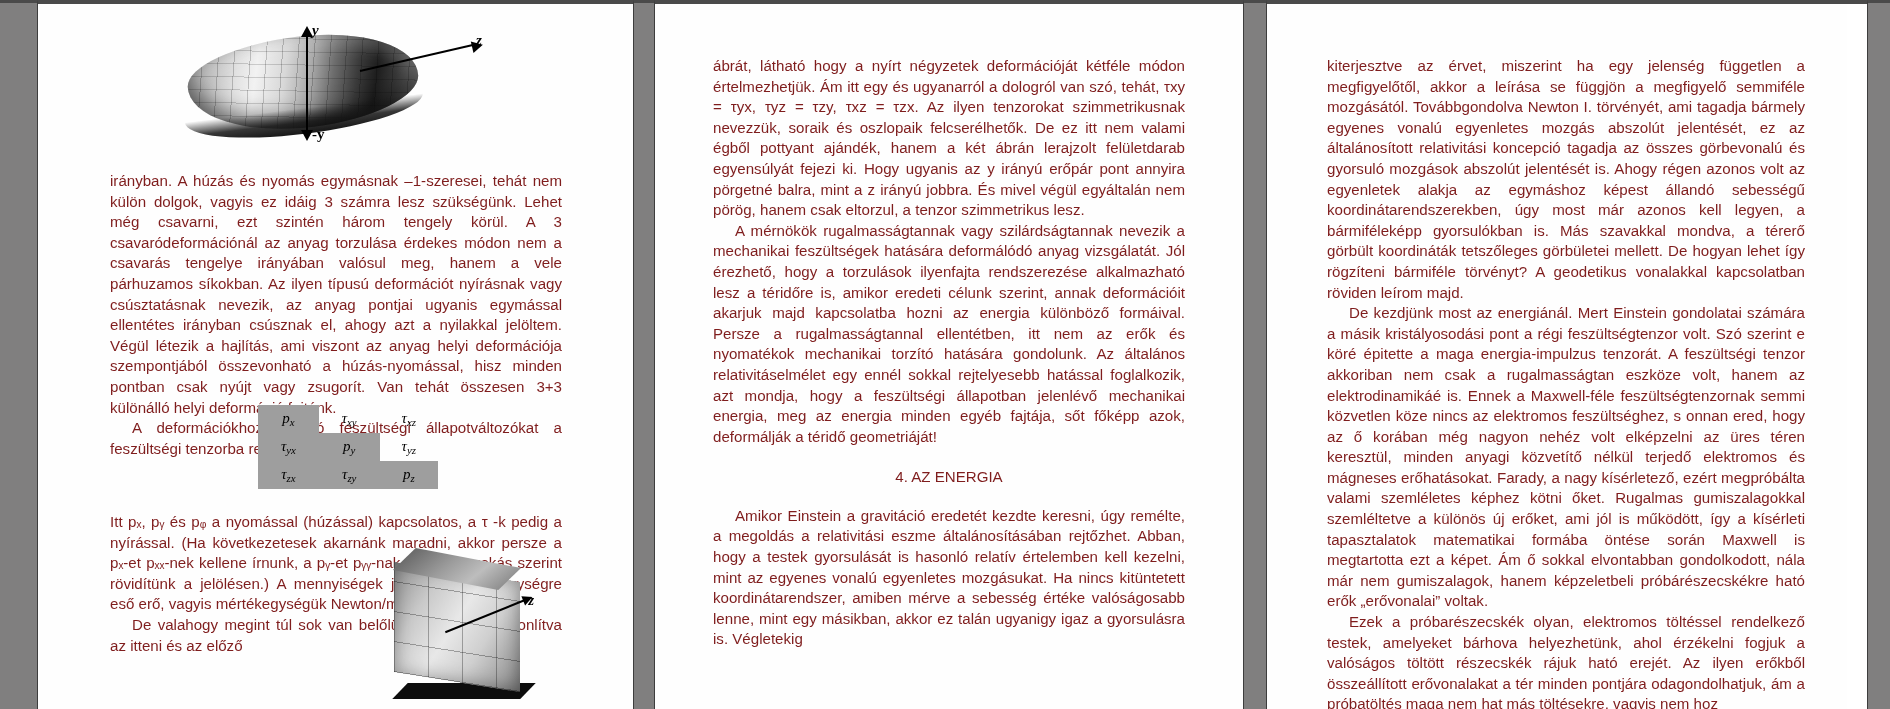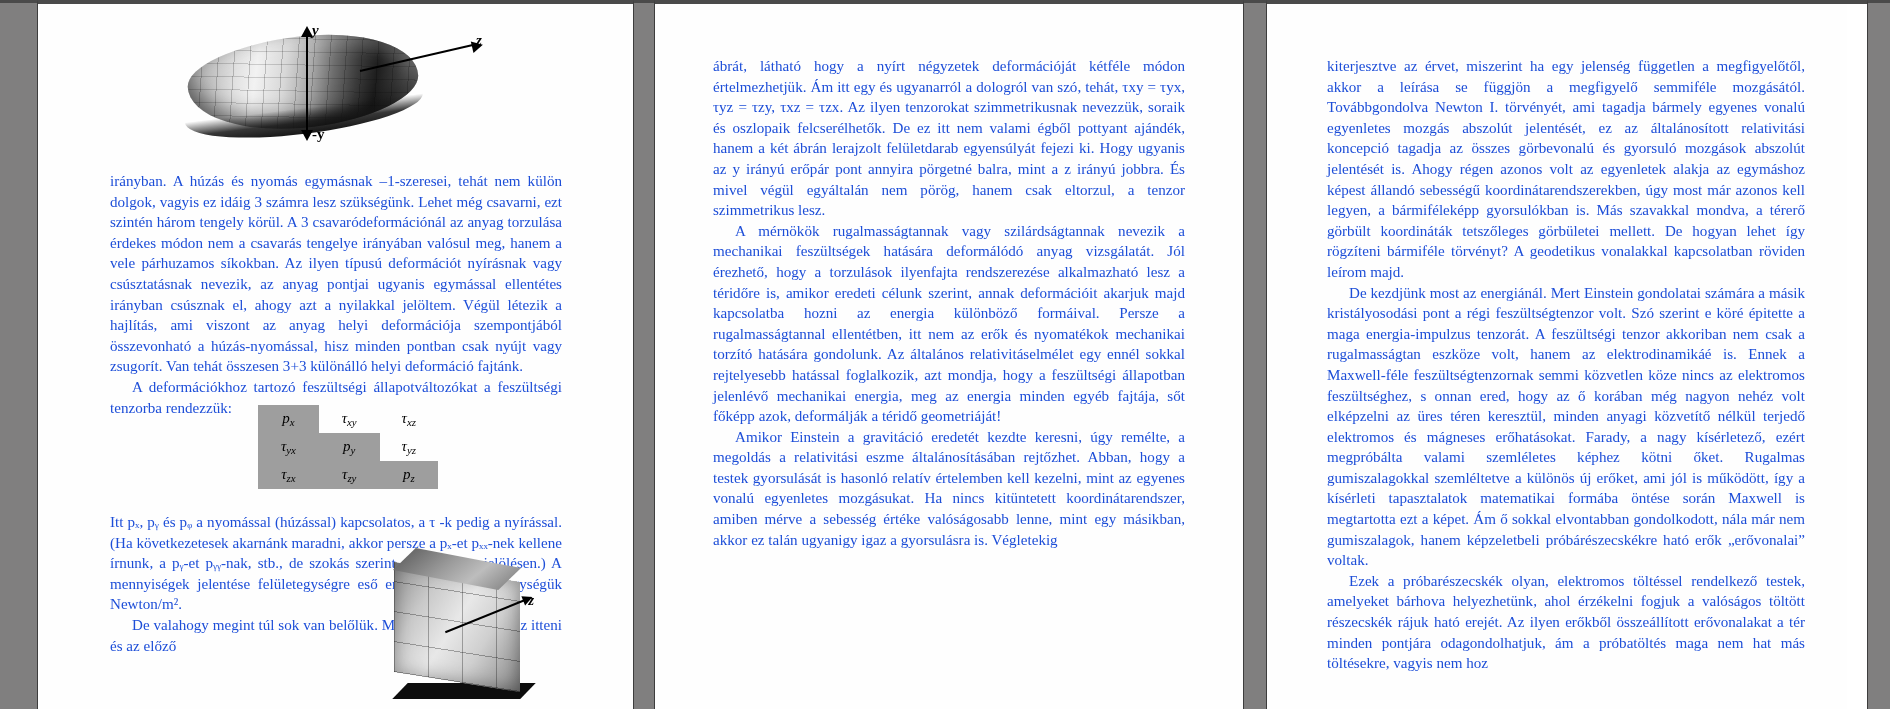--- a/index.html
+++ b/index.html
@@ -43,25 +43,25 @@
     box-sizing: border-box;
     overflow: hidden;
   }
 
   .page-inner {
     position: absolute;
     box-sizing: border-box;
   }
 
   .col-text {
-    font-family: Liberation Serif, serif;
+    font-family: Liberation Sans, sans-serif;
     font-size: 15.1px;
     line-height: 20.6px;
     text-align: justify;
-    color: #1d4ed8;
+    color: #7f1d1d;
     -webkit-font-smoothing: none;
   }
   .col-text p {
     margin: 0;
     text-indent: 22px;
   }
   .col-text p.noind { text-indent: 0; }
   .col-text p.center { text-align: center; text-indent: 0; }
   .col-text p.sp-above { margin-top: 20px; }
   .col-text p.sp-below { margin-bottom: 18px; }
@@ -262,20 +262,21 @@
       <div class="fig-arrow-z"></div>
       <span class="fig-cap-z">z</span>
     </div>
 
   </div>
 
   <div class="page" style="left:655px;width:588px;">
     <div class="page-inner col-text" style="left:58px;top:52px;width:472px;">
       <p class="noind">ábrát, látható hogy a nyírt négyzetek deformációját kétféle módon értelmezhetjük. Ám itt egy és ugyanarról a dologról van szó, tehát, τxy = τyx,  τyz = τzy,  τxz = τzx. Az ilyen tenzorokat szimmetrikusnak nevezzük, soraik és oszlopaik felcserélhetők. De ez itt nem valami égből pottyant ajándék, hanem a két ábrán lerajzolt felületdarab egyensúlyát fejezi ki. Hogy ugyanis az y irányú erőpár pont annyira pörgetné balra, mint a z irányú jobbra. És mivel végül egyáltalán nem pörög, hanem csak eltorzul, a tenzor szimmetrikus lesz.</p>
       <p>A mérnökök rugalmasságtannak vagy szilárdságtannak nevezik a mechanikai feszültségek hatására deformálódó anyag vizsgálatát. Jól érezhető, hogy a torzulások ilyenfajta rendszerezése alkalmazható lesz a téridőre is, amikor eredeti célunk szerint, annak deformációit akarjuk majd kapcsolatba hozni az energia különböző formáival. Persze a rugalmasságtannal ellentétben, itt nem az erők és nyomatékok mechanikai torzító hatására gondolunk. Az általános relativitáselmélet egy ennél sokkal rejtelyesebb hatással foglalkozik, azt mondja, hogy a feszültségi állapotban jelenlévő mechanikai energia, meg az energia minden egyéb fajtája, sőt főképp azok, deformálják a téridő geometriáját!</p>
+      <p class="center sp-above sp-below">4. AZ ENERGIA</p>
       <p>Amikor Einstein a gravitáció eredetét kezdte keresni, úgy remélte, a megoldás a relativitási eszme általánosításában rejtőzhet. Abban, hogy a testek gyorsulását is hasonló relatív értelemben kell kezelni, mint az egyenes vonalú egyenletes mozgásukat. Ha nincs kitüntetett koordinátarendszer, amiben mérve a sebesség értéke valóságosabb lenne, mint egy másikban, akkor ez talán ugyanigy igaz a gyorsulásra is. Végletekig</p>
     </div>
   </div>
 
   <div class="page" style="left:1267px;width:580px;">
     <div class="page-inner col-text" style="left:60px;top:52px;width:478px;">
       <p class="noind">kiterjesztve az érvet, miszerint ha egy jelenség független a megfigyelőtől, akkor a leírása se függjön a megfigyelő semmiféle mozgásától. Továbbgondolva Newton I. törvényét, ami tagadja bármely egyenes vonalú egyenletes mozgás abszolút jelentését, ez az általánosított relativitási koncepció tagadja az összes görbevonalú és gyorsuló mozgások abszolút jelentését is. Ahogy régen azonos volt az egyenletek alakja az egymáshoz képest állandó sebességű koordinátarendszerekben, úgy most már azonos kell legyen, a bármiféleképp gyorsulókban is. Más szavakkal mondva, a térerő görbült koordináták tetszőleges görbületei mellett. De hogyan lehet így rögzíteni bármiféle törvényt? A geodetikus vonalakkal kapcsolatban röviden leírom majd.</p>
       <p>De kezdjünk most az energiánál. Mert Einstein gondolatai számára a másik kristályosodási pont a régi feszültségtenzor volt. Szó szerint e köré épitette a maga energia-impulzus tenzorát. A feszültségi tenzor akkoriban nem csak a rugalmasságtan eszköze volt, hanem az elektrodinamikáé is. Ennek a Maxwell-féle feszültségtenzornak semmi közvetlen köze nincs az elektromos feszültséghez, s onnan ered, hogy az ő korában még nagyon nehéz volt elképzelni az üres téren keresztül, minden anyagi közvetítő nélkül terjedő elektromos és mágneses erőhatásokat. Farady, a nagy kísérletező, ezért megpróbálta valami szemléletes képhez kötni őket. Rugalmas gumiszalagokkal szemléltetve a különös új erőket, ami jól is működött, így a kísérleti tapasztalatok matematikai formába öntése során Maxwell is megtartotta ezt a képet. Ám ő sokkal elvontabban gondolkodott, nála már nem gumiszalagok, hanem képzeletbeli próbárészecskékre ható erők „erővonalai” voltak.</p>
       <p>Ezek a próbarészecskék olyan, elektromos töltéssel rendelkező testek, amelyeket bárhova helyezhetünk, ahol érzékelni fogjuk a valóságos töltött részecskék rájuk ható erejét. Az ilyen erőkből összeállított erővonalakat a tér minden pontjára odagondolhatjuk, ám a próbatöltés maga nem hat más töltésekre, vagyis nem hoz</p>
     </div>

